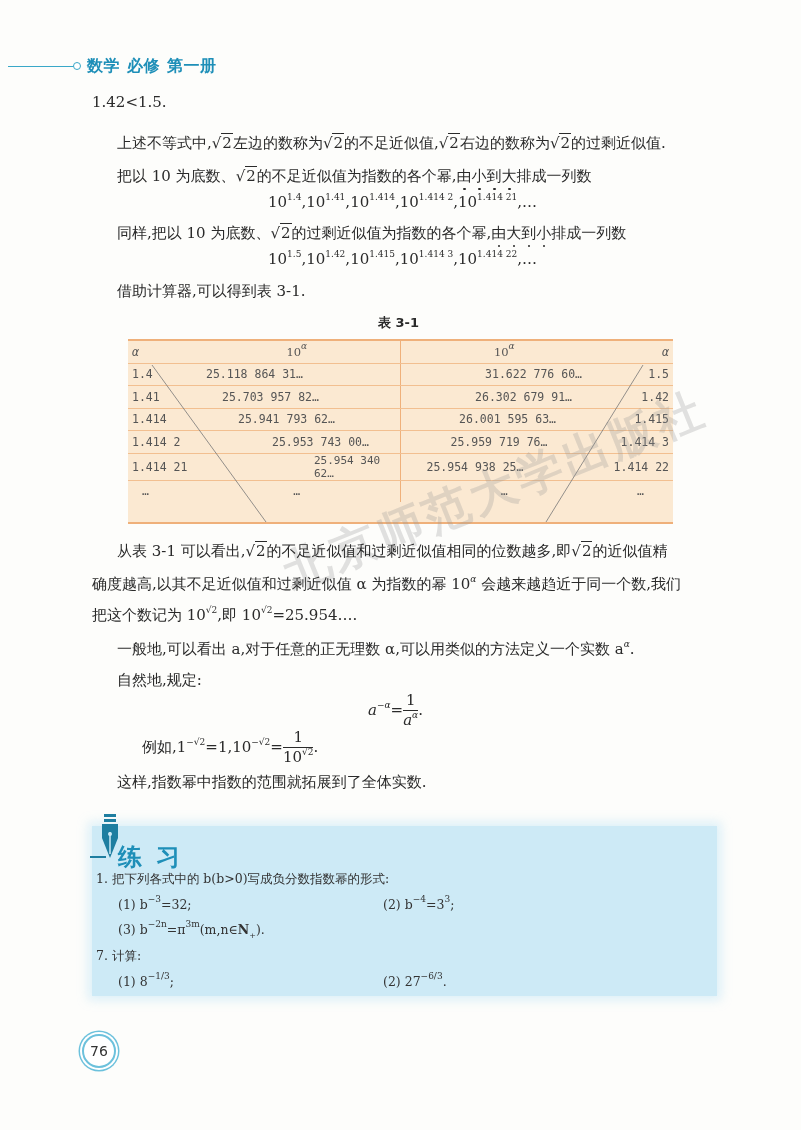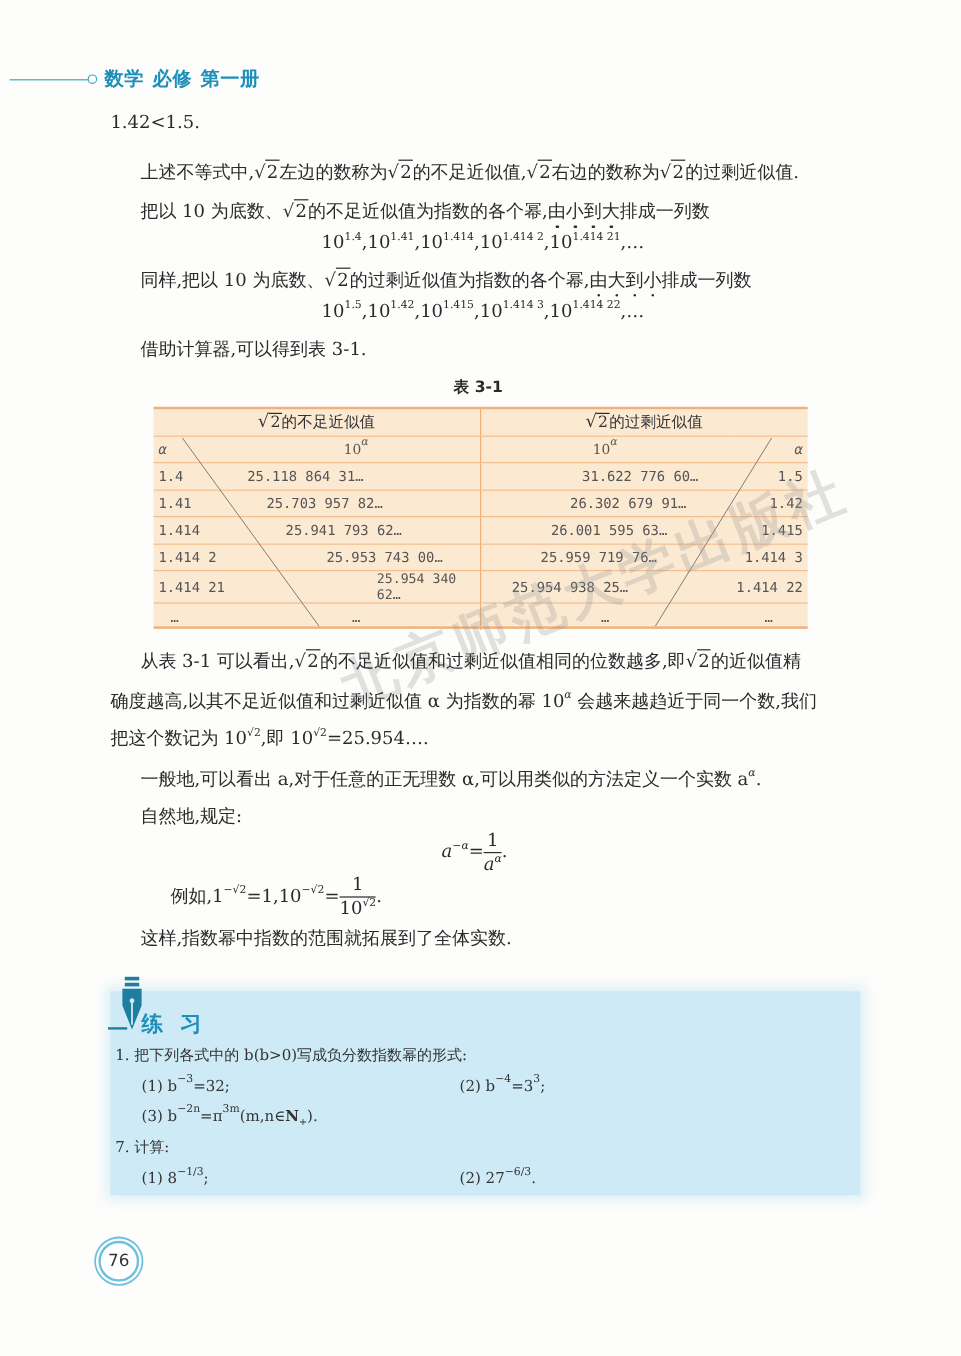--- a/index.html
+++ b/index.html
@@ -67,21 +67,21 @@
   .frac .num { display: block; padding: 0 2px 2px; border-bottom: 1px solid #2a2a2a; font-size: 15px; }
   .frac .den { display: block; padding-top: 2px; font-size: 15px; }
 
   .practice {
     position: absolute; left: 92px; top: 826px; width: 625px; height: 170px;
     background: #cdeaf6;
     box-shadow: 0 0 10px 4px rgba(205,234,246,0.7);
   }
   .practice-title {
     position: absolute; left: 118px; top: 841px;
-    font-family: "DejaVu Sans", sans-serif; font-size: 18px; font-weight: bold;
+    font-family: "DejaVu Sans", sans-serif; font-size: 24px; font-weight: bold;
     color: #1e8fb8; letter-spacing: 14px;
   }
   .pen-icon { position: absolute; left: 90px; top: 812px; }
   .pr { position: absolute; font-size: 12.5px; white-space: nowrap; color: #333; }
   .bold-N { font-weight: bold; }
 
   .page-num {
     position: absolute; left: 82px; top: 1034px; width: 34px; height: 34px;
     border-radius: 50%; border: 2px solid #6cc1dc; box-sizing: border-box;
     display: flex; align-items: center; justify-content: center;
@@ -123,24 +123,20 @@
 <div class="table-caption">表 3-1</div>
 <div class="table-wrap">
   <table class="data">
     <colgroup>
       <col style="width:66px">
         <col style="width:206px">
         <col style="width:208px">
         <col style="width:65px">
     </colgroup>
     <tbody>
-        <tr>
-      <td class="hd mid" colspan="2"><span class="sqrt"><span class="rad">√</span><span class="arg">2</span></span><span>的不足近似值</span></td>
-      <td class="hd" colspan="2"><span class="sqrt"><span class="rad">√</span><span class="arg">2</span></span><span>的过剩近似值</span></td>
-    </tr>
     <tr>
       <td class="alpha">α</td>
       <td class="mid" style="text-align:center; font-family:'DejaVu Serif',serif;"><span>10</span><sup class="alpha">α</sup></td>
       <td style="text-align:center; font-family:'DejaVu Serif',serif;"><span>10</span><sup class="alpha">α</sup></td>
       <td class="alpha" style="text-align:right;">α</td>
     </tr>
     <tr>
       <td>1.4</td>
       <td class="mid" style="padding-left:12px;">25.118 864 31…</td>
       <td style="text-align:right; padding-right:26px;margin-left:25px;">31.622 776 60…</td>

